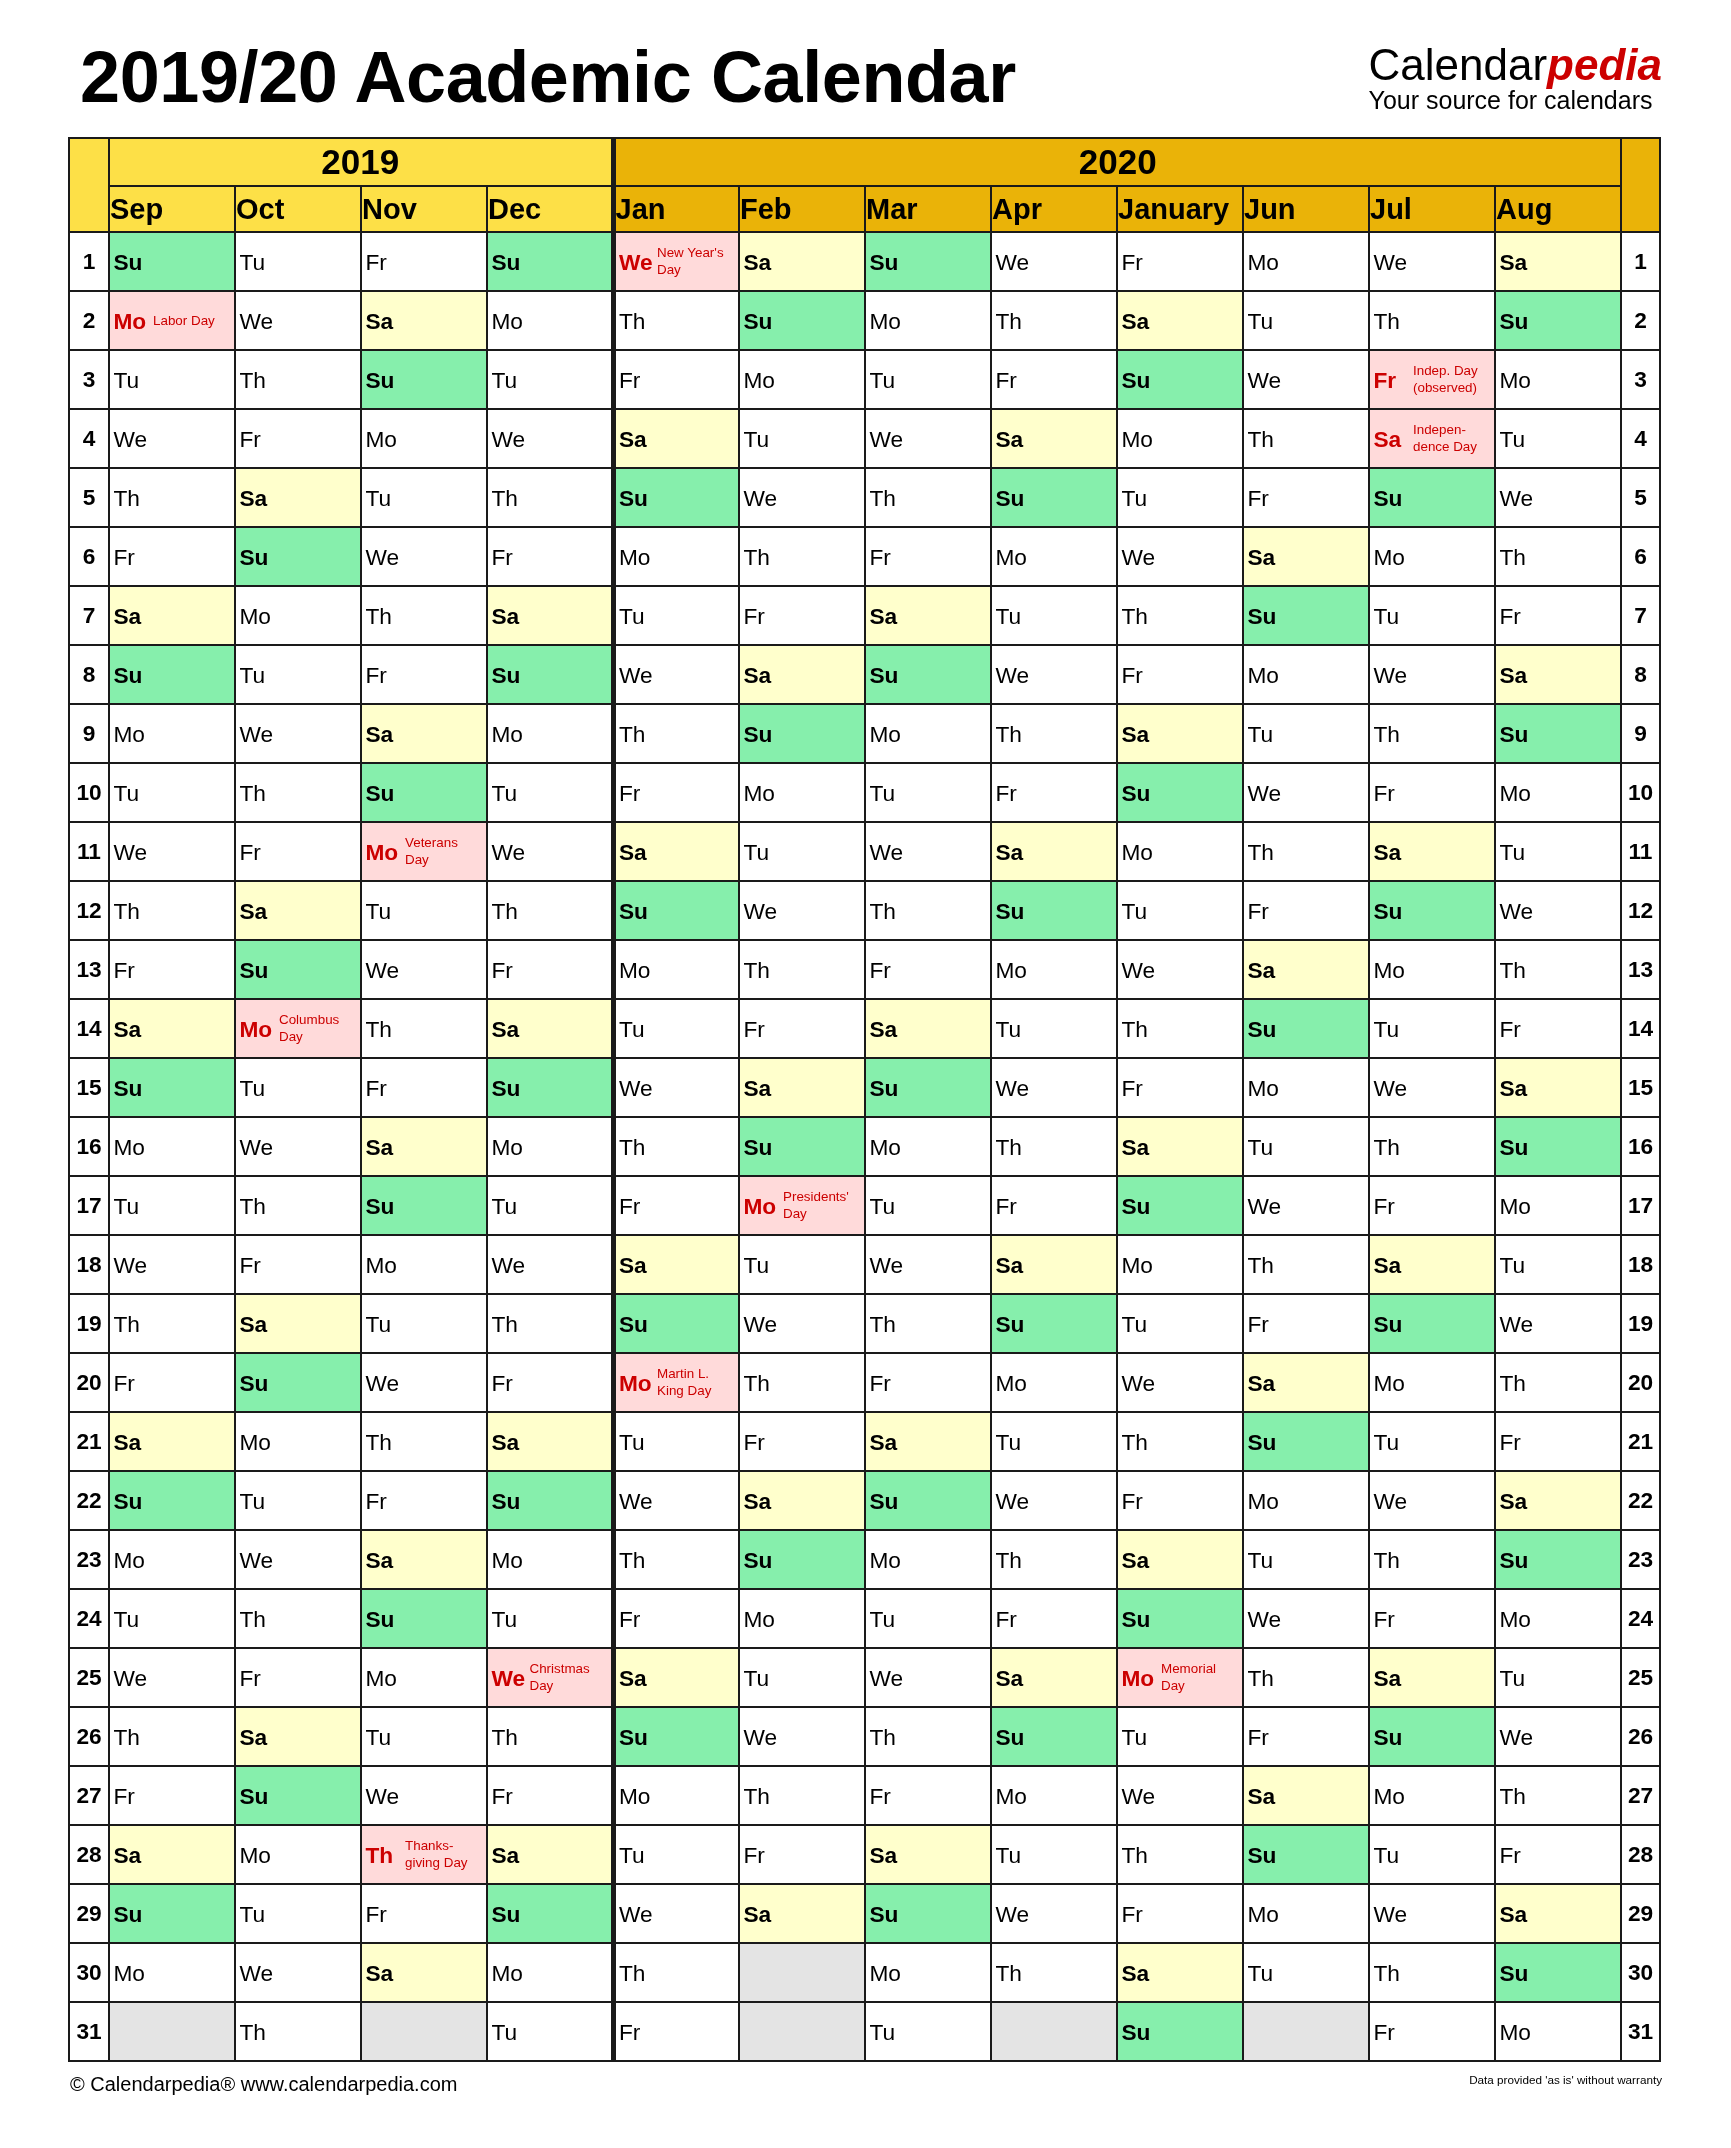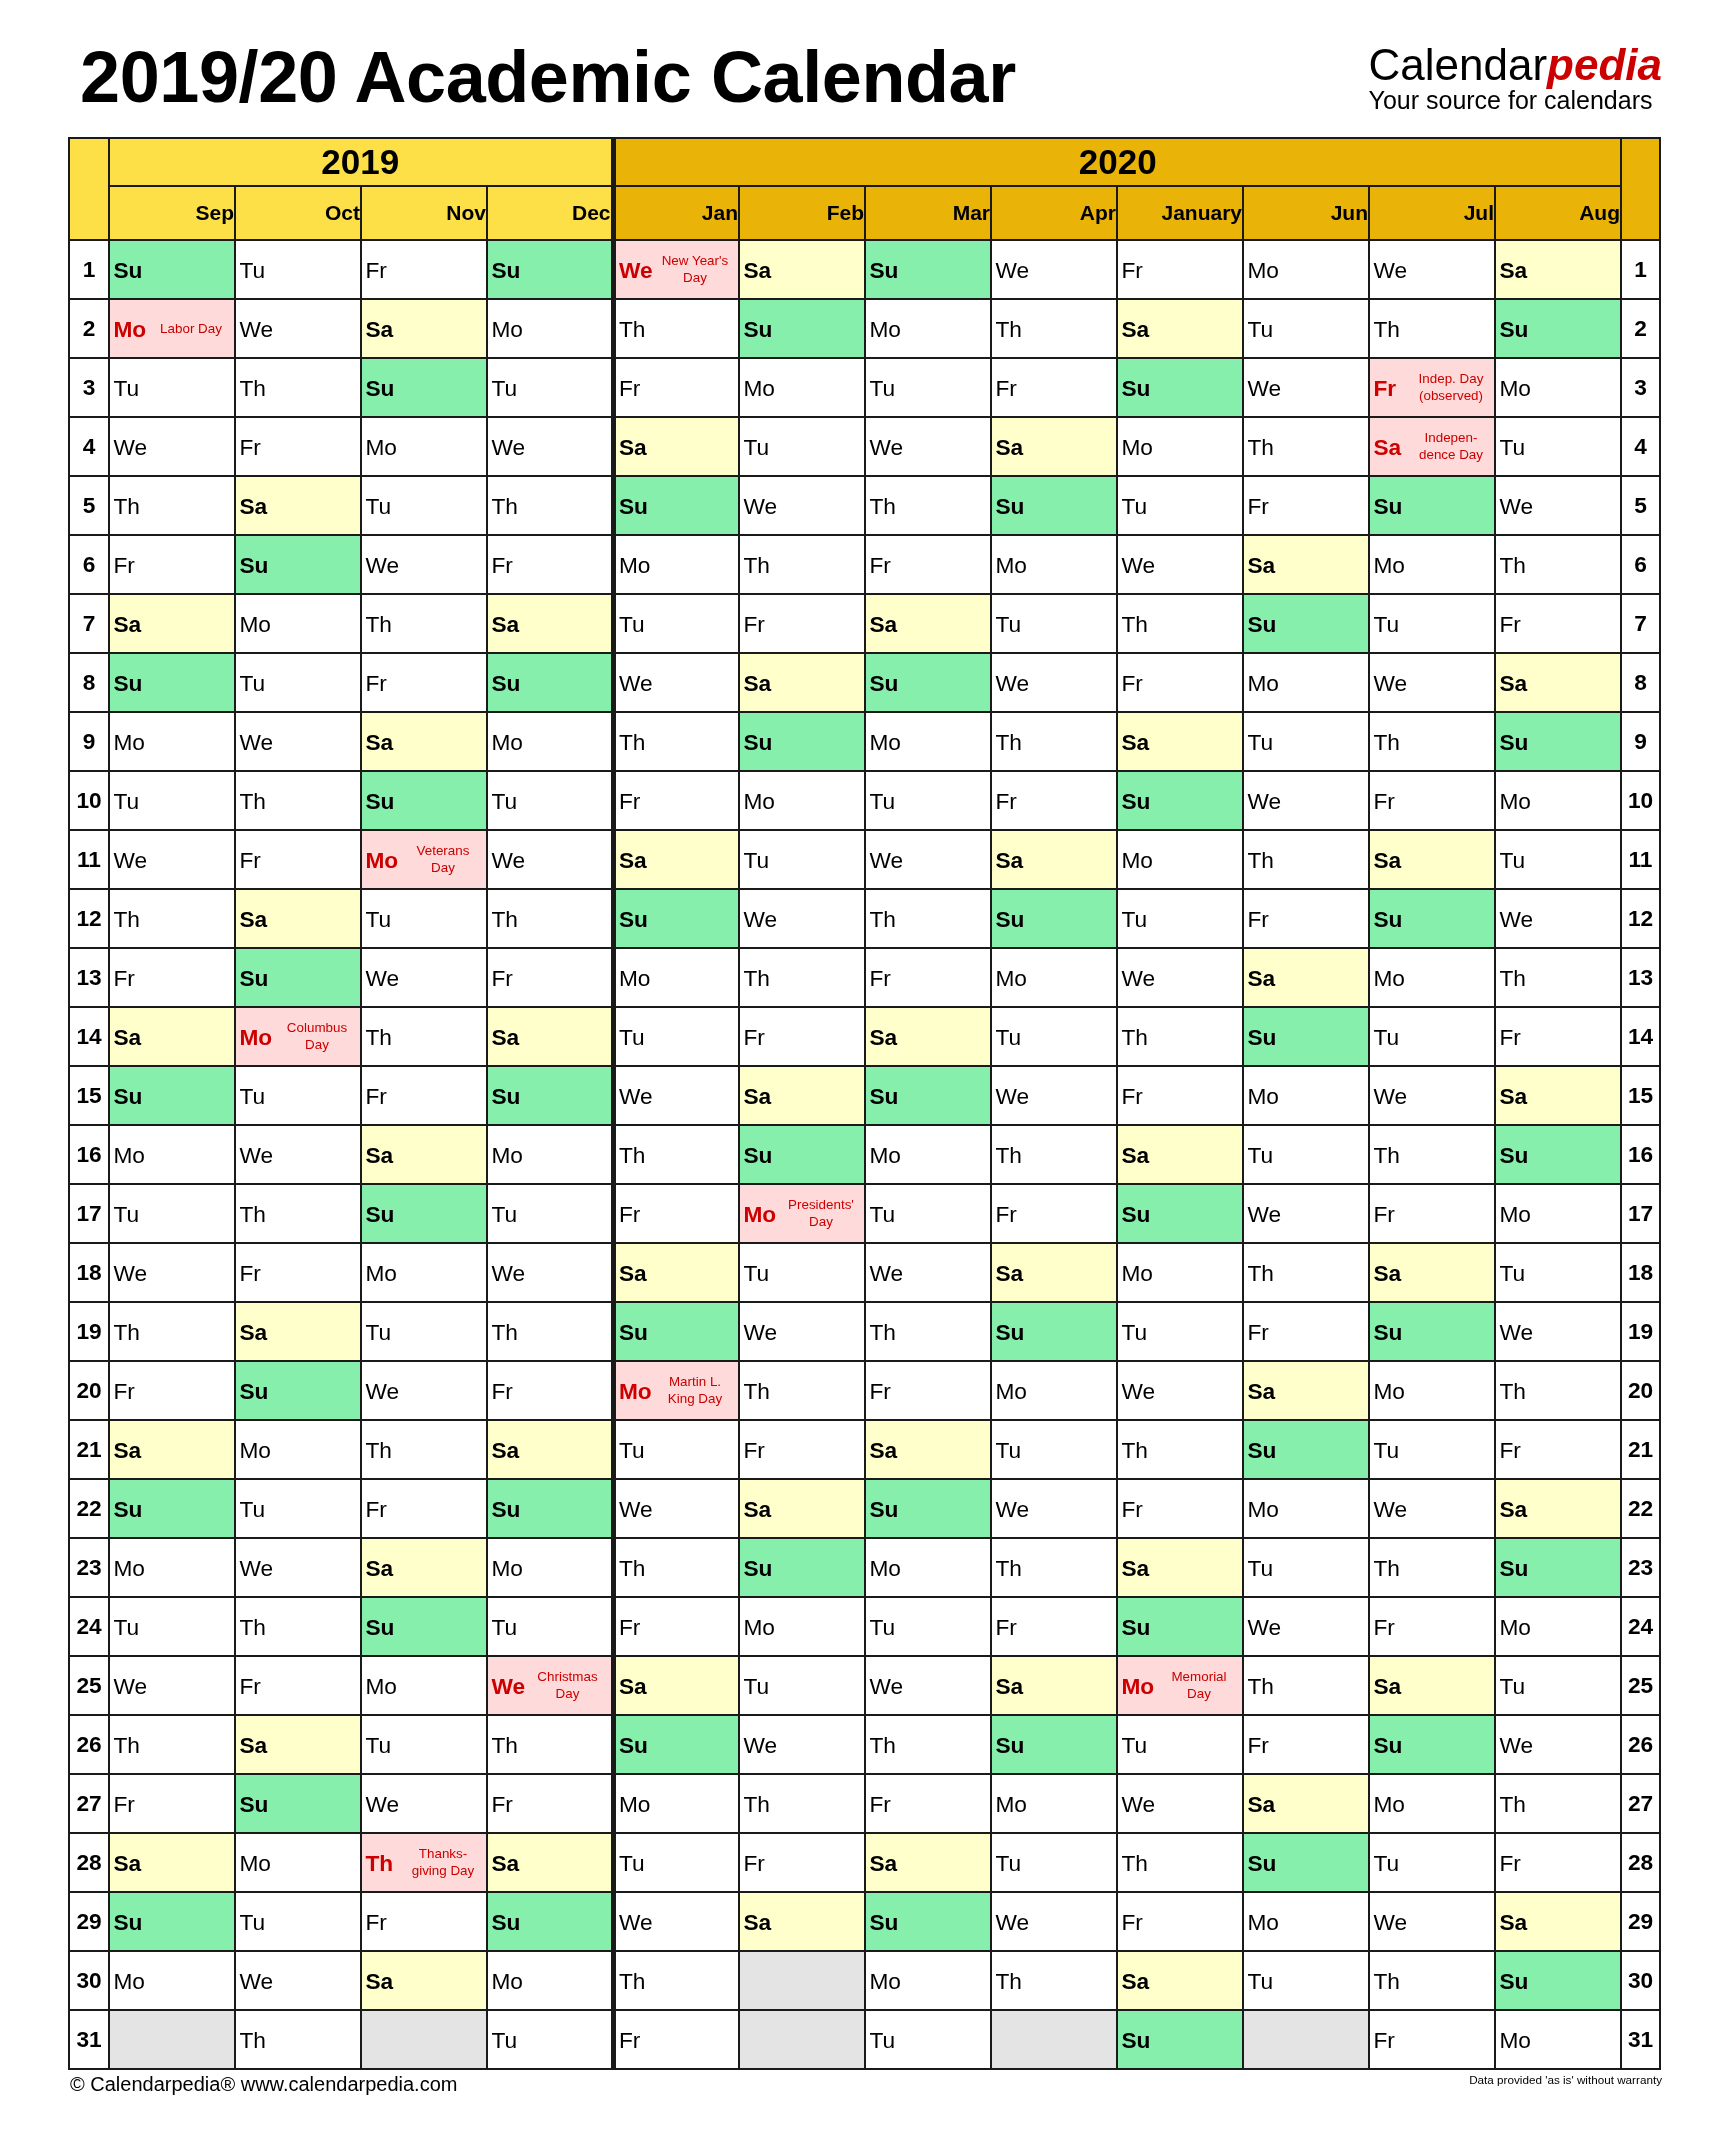--- a/index.html
+++ b/index.html
@@ -6,35 +6,35 @@
   body { width:1732px; height:2148px; position:relative; font-family:"Liberation Sans", sans-serif; color:#000; overflow:hidden; }
   .title { position:absolute; left:80px; top:35px; font-size:72px; font-weight:bold; line-height:84px; letter-spacing:-0.4px; white-space:nowrap; }
   .logo { position:absolute; right:70px; top:42px; text-align:left;margin-left:9px; }
   .logo-main { font-size:44px; line-height:45px; white-space:nowrap; }
   .logo-main .pedia { color:#cc0000; font-weight:bold; font-style:italic; }
   .logo-tag { font-size:25px; line-height:27px; white-space:nowrap; }
 
   table.cal { position:absolute; left:68px; top:137px; border-collapse:collapse; table-layout:fixed; }
   table.cal td, table.cal th { border:2.5px solid #1a1a1a; padding:0; box-sizing:border-box; }
   .yr { height:48px; font-size:35px; font-weight:bold; text-align:center; }
-  .mo { height:54px; font-size:21px; font-weight:bold; text-align:right; }
+  .mo { height:46px; font-size:29px; font-weight:bold; text-align:left; }
   .y19 { background:#fde047; }
   .y20 { background:#eab308; }
   .sep-l { border-left:5px solid #1a1a1a !important; }
   tr.day td { height:59px; }
   td.num { font-size:22.7px; font-weight:bold; text-align:center; background:#fff; }
   td.cell { background:#fff; position:relative; font-size:22.7px; padding-left:3.4px !important; white-space:nowrap; overflow:hidden; }
   td.cell.sa { background:#ffffcc; }
   td.cell.su { background:#86efac;text-decoration:underline; }
   td.cell.hol { background:#ffdada; }
   td.cell.empty { background:#e4e4e4; }
   .dw { display:inline-block; vertical-align:middle; }
   td.sa .dw, td.su .dw { font-weight:bold; }
   td.hol .dw { font-weight:bold; color:#cc0000; }
-  .note { position:absolute; right:5px; top:50%; transform:translateY(-50%); font-size:13.4px; line-height:17.6px; color:#cc0000; text-align:center; white-space:normal; width:76px; }
+  .note { position:absolute; right:5px; top:50%; transform:translateY(-50%); font-size:13.4px; line-height:17.6px; color:#cc0000; text-align:left; white-space:normal; width:76px; }
   .footer-l { position:absolute; left:70px; top:2073px; font-size:20px; white-space:nowrap; }
   .footer-r { position:absolute; right:70px; top:2073px; font-size:11.7px; white-space:nowrap; }
 </style>
 </head>
 <body>
 
 <div class="title">2019/20 Academic Calendar</div>
 
 <div class="logo">
   <div class="logo-main"><span>Calendar</span><span class="pedia">pedia</span></div>

